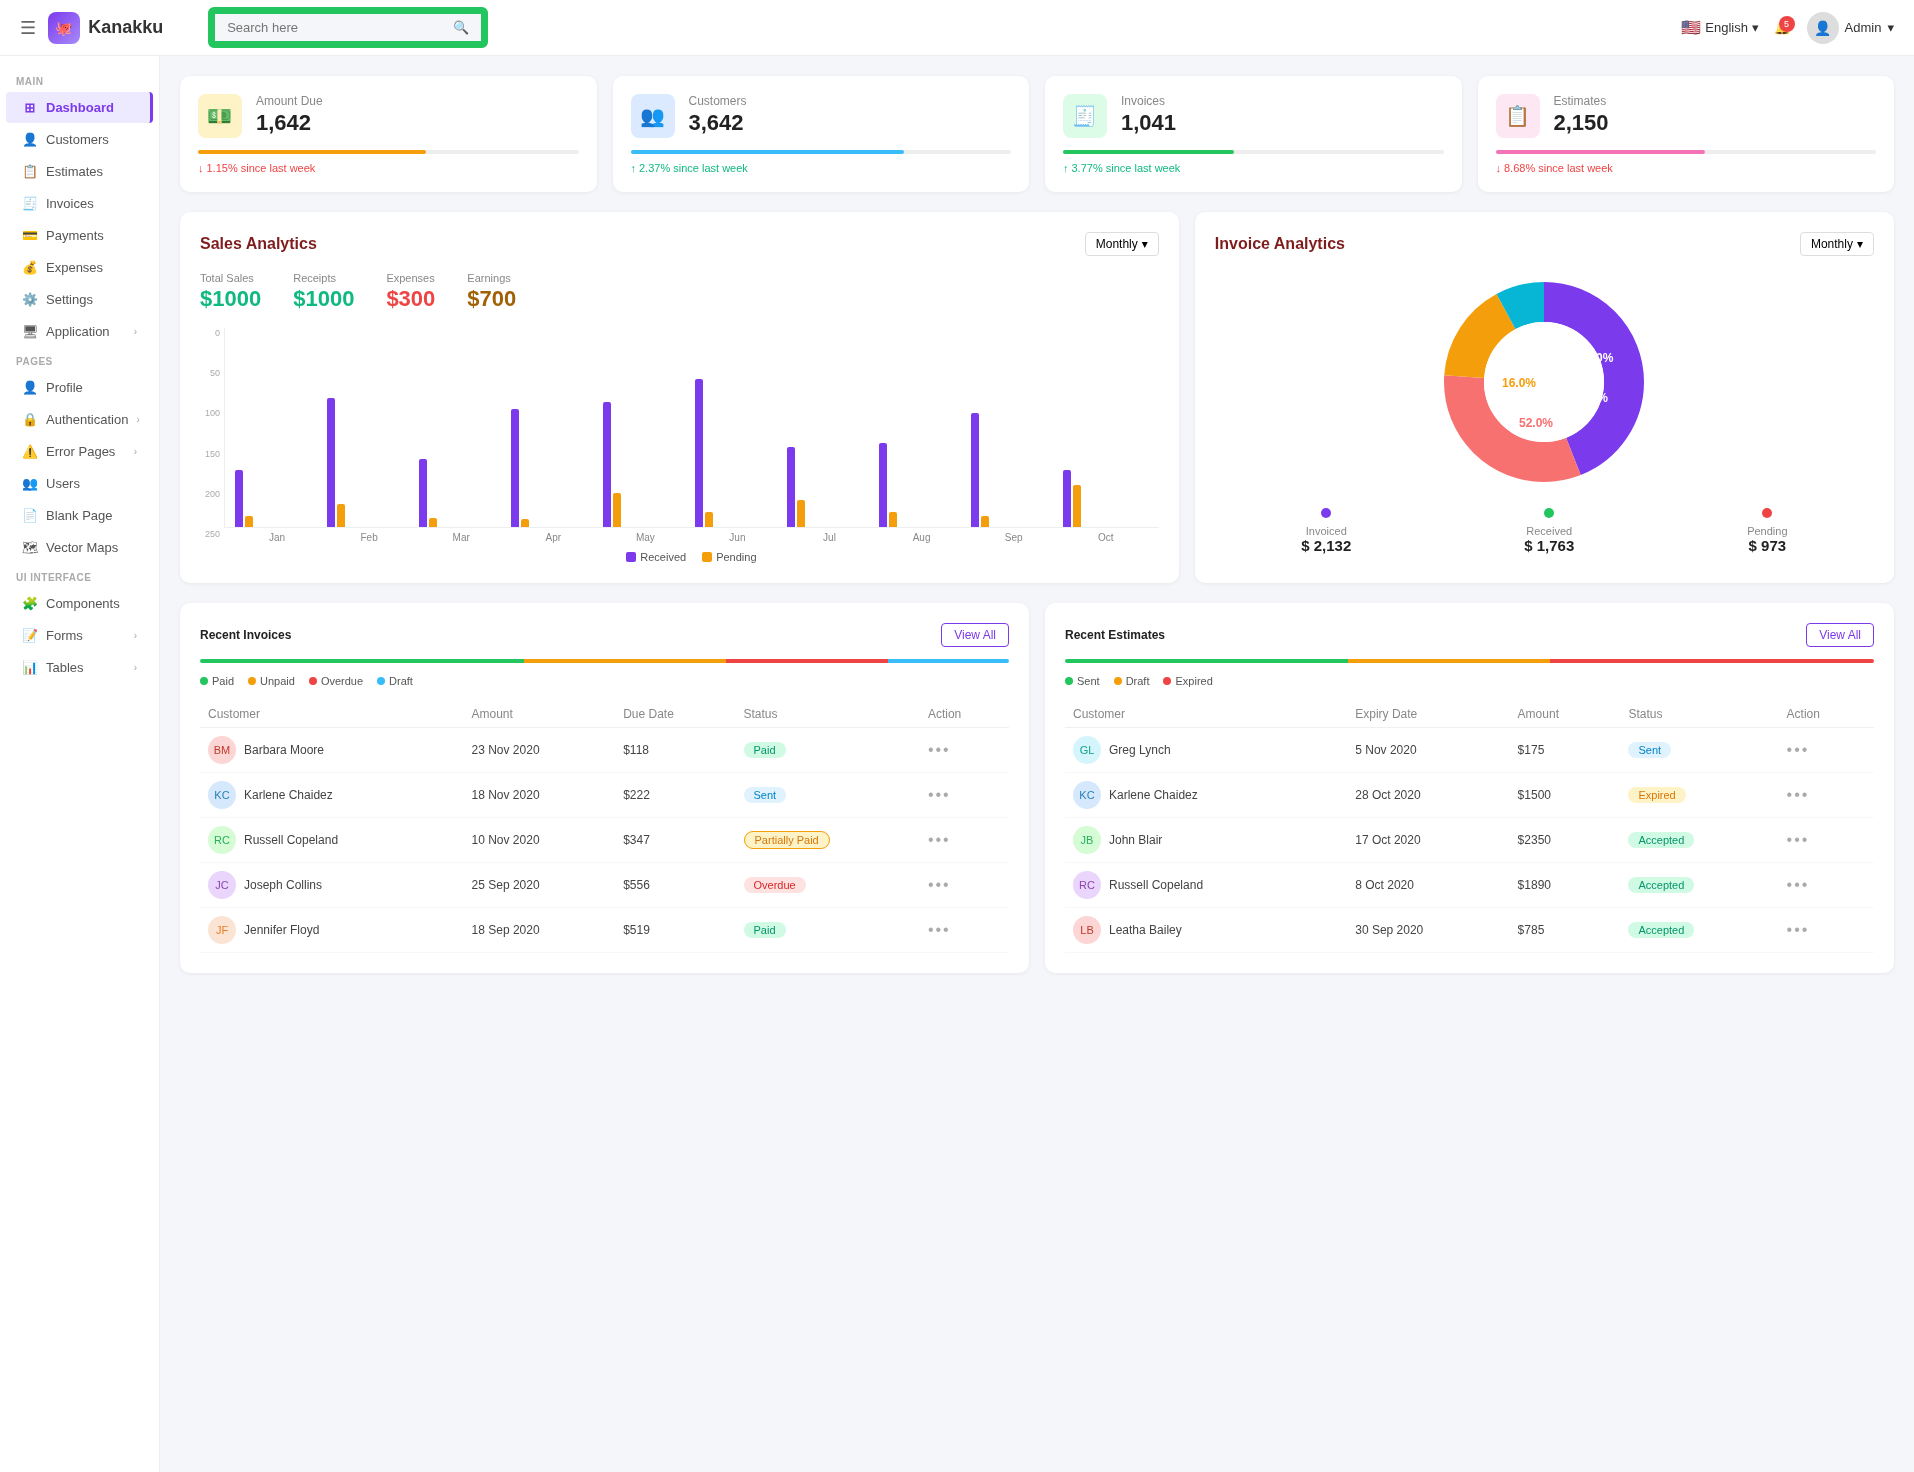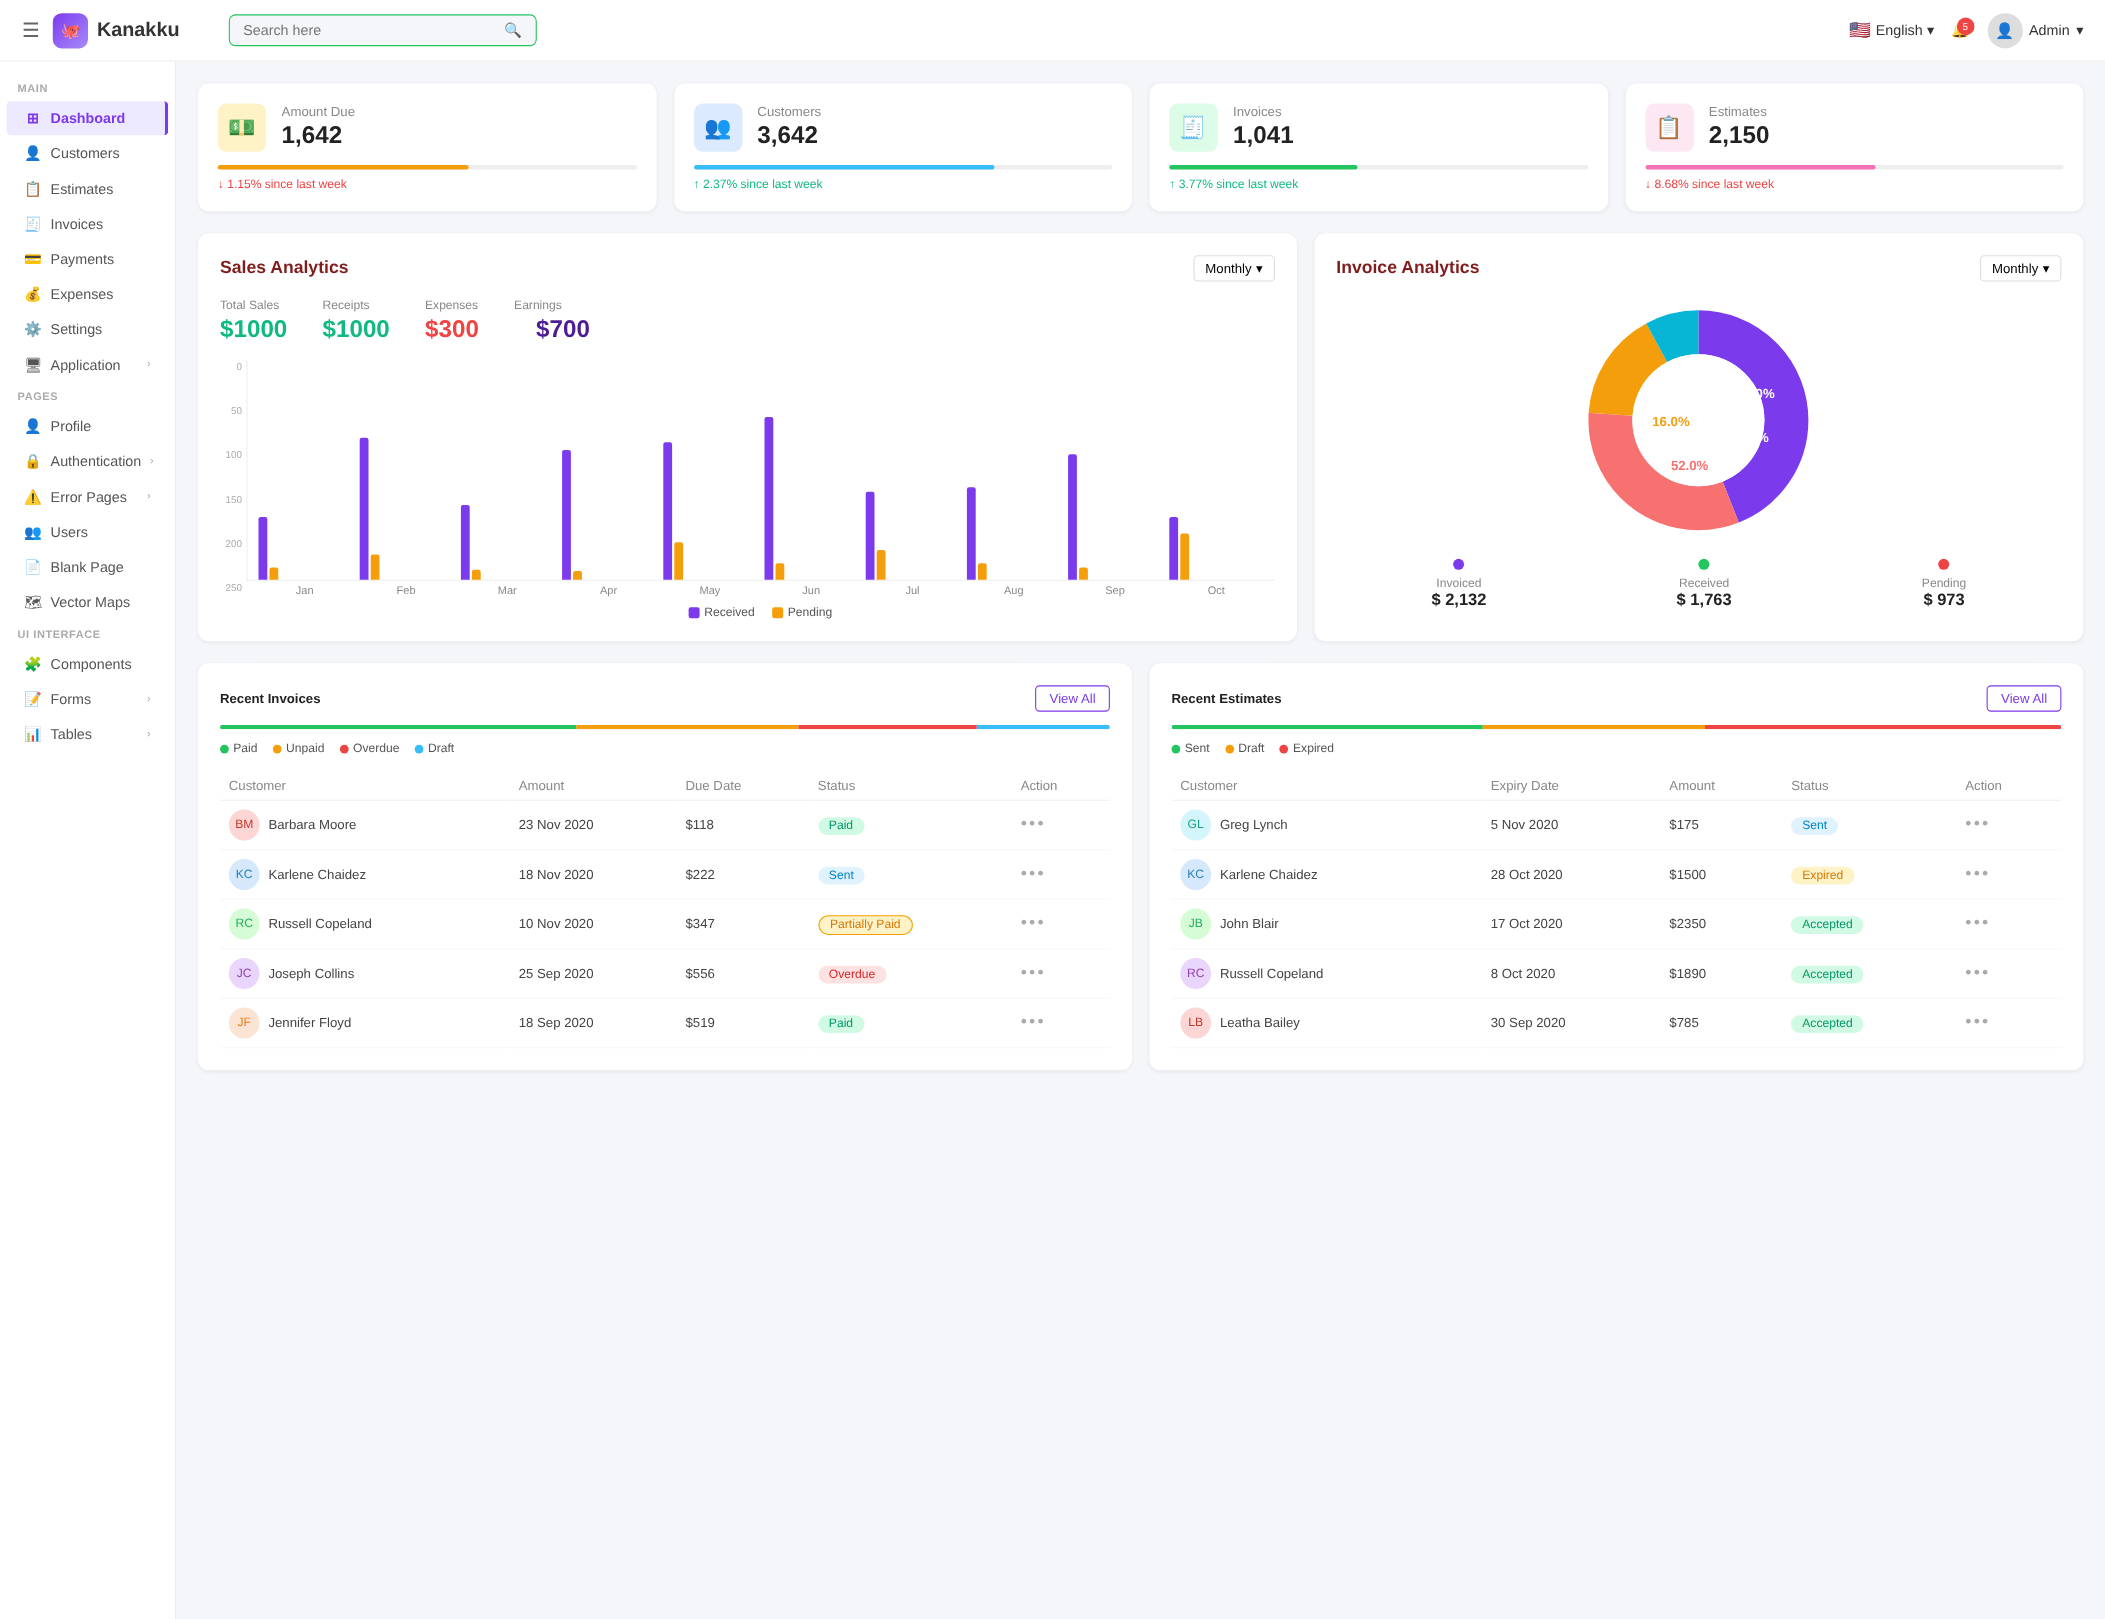--- a/index.html
+++ b/index.html
@@ -8,21 +8,21 @@
     
     .app { display: flex; flex-direction: column; height: 100vh; }
     .header { display: flex; align-items: center; background: #fff; padding: 0 20px; height: 56px; border-bottom: 1px solid #eee; position: fixed; top: 0; left: 0; right: 0; z-index: 100; }
     .main-layout { display: flex; margin-top: 56px; }
     .sidebar { width: 160px; background: #fff; height: calc(100vh - 56px); overflow-y: auto; position: fixed; left: 0; top: 56px; border-right: 1px solid #eee; padding: 12px 0; }
     .content { margin-left: 160px; padding: 20px; flex: 1; overflow-y: auto; }
 
     
     .header-logo { display: flex; align-items: center; gap: 8px; font-weight: 700; font-size: 18px; color: #333; min-width: 140px; }
     .logo-icon { width: 32px; height: 32px; background: linear-gradient(135deg, #7c3aed, #a78bfa); border-radius: 8px; display: flex; align-items: center; justify-content: center; color: white; font-size: 14px; }
-    .header-search { display: flex; align-items: center; background: #f5f6fa; border: 1px solid #22c55e; border-radius: 6px; padding: 6px 12px; gap: 12px; flex: 1; max-width: 280px; margin: 0 20px; }
+    .header-search { display: flex; align-items: center; background: #f5f6fa; border: 7px solid #22c55e; border-radius: 6px; padding: 6px 12px; gap: 12px; flex: 1; max-width: 280px; margin: 0 20px; }
     .header-search input { border: none; background: transparent; outline: none; font-size: 13px; color: #666; width: 100%; }
     .header-right { display: flex; align-items: center; gap: 16px; margin-left: auto; }
     .lang-selector { display: flex; align-items: center; gap: 4px; cursor: pointer; font-size: 13px; }
     .flag { font-size: 16px; }
     .notification-btn { position: relative; cursor: pointer; }
     .notif-badge { position: absolute; top: -4px; right: -4px; background: #ef4444; color: white; border-radius: 50%; width: 16px; height: 16px; font-size: 9px; display: flex; align-items: center; justify-content: center; }
     .admin-btn { display: flex; align-items: center; gap: 6px; cursor: pointer; font-size: 13px; }
     .admin-avatar { width: 32px; height: 32px; border-radius: 50%; background: #ddd; overflow: hidden; display: flex; align-items: center; justify-content: center; color: #666; font-size: 14px; }
     .hamburger { cursor: pointer; margin-right: 12px; font-size: 18px; color: #666; }
 
@@ -57,21 +57,21 @@
     .chart-header { display: flex; align-items: center; justify-content: space-between; margin-bottom: 16px; }
     .chart-title { font-size: 16px; font-weight: 600; color: #7f1d1d; }
     .chart-filter { border: 1px solid #ddd; border-radius: 4px; padding: 4px 10px; font-size: 12px; cursor: pointer; display: flex; align-items: center; gap: 4px; background: #fff; }
 
     
     .sales-metrics { display: flex; gap: 32px; margin-bottom: 16px; }
     .metric-label { font-size: 11px; color: #888; margin-bottom: 2px; }
     .metric-value { font-size: 22px; font-weight: 700; }
     .metric-value.green { color: #10b981; }
     .metric-value.red { color: #ef4444; }
-    .metric-value.dark { color: #4c1d95; margin-left: 20px; }
+    .metric-value.dark { color: #a16207; }
     .bar-chart-area { display: flex; align-items: flex-end; gap: 6px; height: 200px; padding: 0 10px; border-left: 1px solid #eee; border-bottom: 1px solid #eee; }
     .bar-group { display: flex; align-items: flex-end; gap: 2px; flex: 1; }
     .bar { border-radius: 2px 2px 0 0; min-width: 8px; }
     .bar.received { background: #7c3aed; }
     .bar.pending { background: #f59e0b; }
     .bar-labels { display: flex; gap: 6px; padding: 4px 10px 0; }
     .bar-label { flex: 1; text-align: center; font-size: 10px; color: #888; }
     .chart-legend { display: flex; gap: 16px; justify-content: center; margin-top: 8px; }
     .legend-item { display: flex; align-items: center; gap: 4px; font-size: 11px; color: #555; }
     .legend-dot { width: 10px; height: 10px; border-radius: 2px; }

